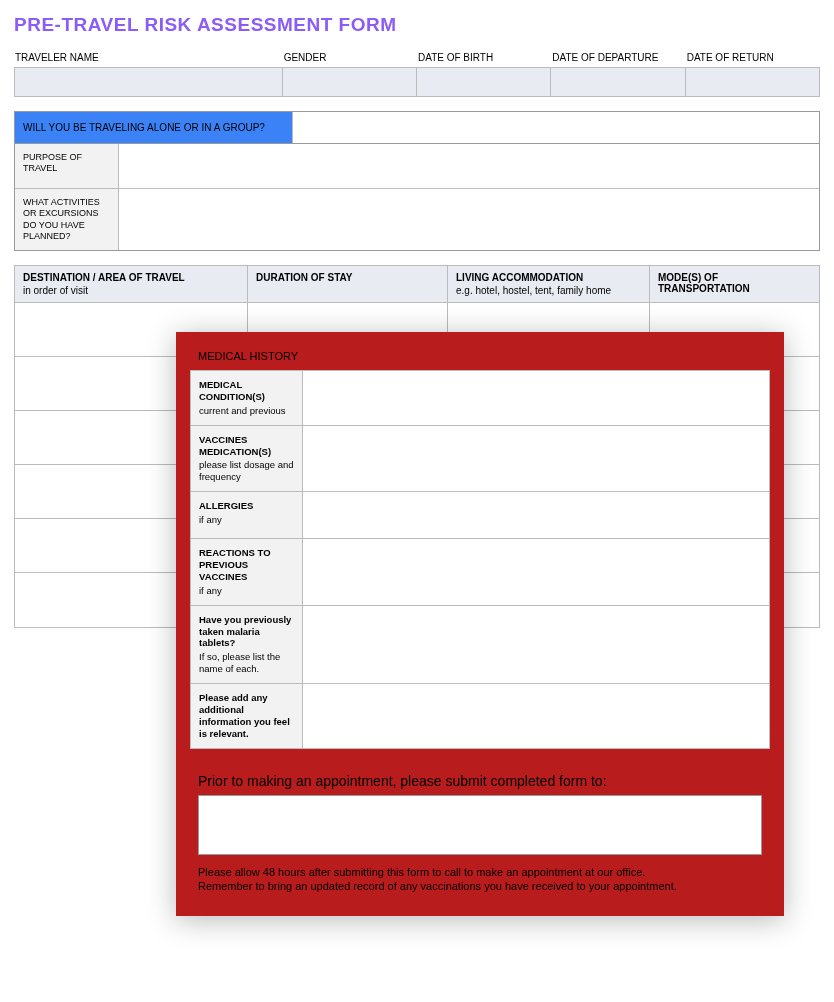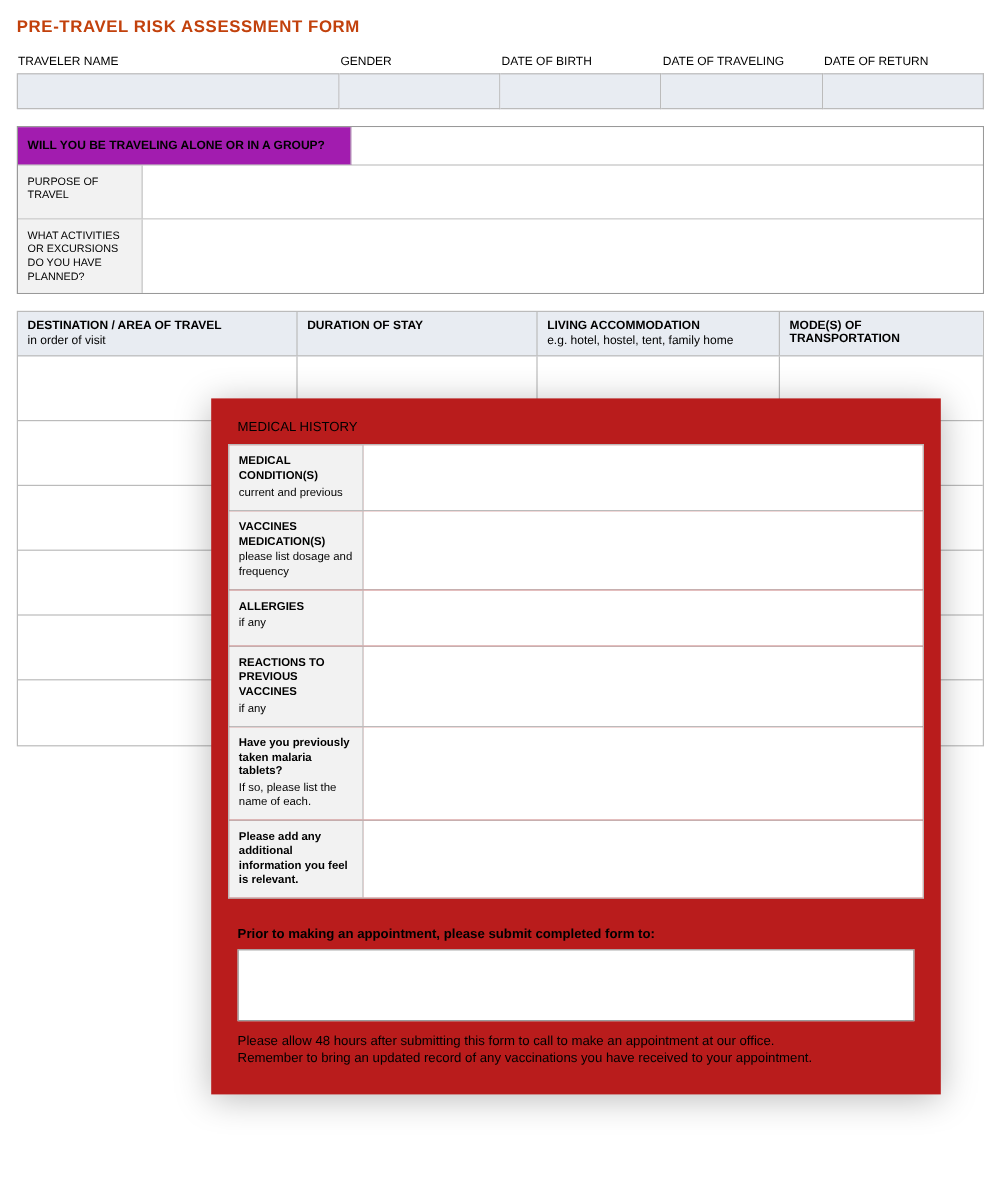--- a/index.html
+++ b/index.html
@@ -8,49 +8,48 @@
     font-family: Arial, Helvetica, sans-serif;
     width: 834px;
     height: 1002px;
     position: relative;
     font-size: 11px;
     color: #000;
   }
   .page { padding: 14px 14px 0 14px; }
   .title {
     font-family: Arial, Helvetica, sans-serif;
-    font-size: 14px;
+    font-size: 19px;
     font-weight: bold;
     letter-spacing: 0.5px;
-    color: #c2410c;
+    color: #8b5cf6;
     margin-bottom: 14px;
   }
   .top-row { display: flex; gap: 0; }
   .top-cell { display: flex; flex-direction: column; }
   .top-label {
     font-size: 10px;
     font-weight: normal;
     color: #000;
     padding: 2px 0 4px 1px;
   }
   .top-input {
     height: 30px;
     background: #e8ecf2;
     border: 1px solid #bbb;
   }
   .top-cell + .top-cell .top-input { border-left: none; }
   .section2 { margin-top: 14px; border: 1px solid #999; }
   .s2-row1 { display:flex; border-bottom: 1px solid #999; }
   .s2-q1-label {
     width: 278px;
-    background: #a21caf;
+    background: #3b82f6;
     padding: 10px 8px;
     font-size: 10px;
     border-right: 1px solid #bbb;
-    font-weight: bold;
   }
   .s2-q1-input { flex:1; background:#fff; }
   .s2-table { display:flex; flex-direction:column;justify-content:center; }
   .s2-trow { display:flex; }
   .s2-trow + .s2-trow { border-top: 1px solid #bbb; }
   .s2-tlabel {
     width: 104px;
     background: #f2f2f2;
     padding: 8px 8px;
     font-size: 9px;
@@ -93,21 +92,21 @@
     border-right: 1px solid #bbb;
     padding: 8px 8px;
     font-size: 9.5px;
     line-height: 1.25;
   }
   .med-label .ml-b { font-weight: bold; display:block; }
   .med-label .ml-s { font-weight: normal; display:block; margin-top:2px; }
   .med-input { flex:1; background:#fff; min-height: 52px; }
   .med-row.short .med-input { min-height: 46px; }
   .prio { margin-top: 24px; padding: 0 8px; }
-  .prio-label { font-size: 11px; margin-bottom: 6px; font-weight: bold; }
+  .prio-label { font-size: 14px; margin-bottom: 6px; }
   .prio-box { width: 100%; height: 60px; border:1px solid #999; background:#fff; }
   .notes { margin-top: 10px; padding: 0 8px; font-size: 11px; line-height: 1.35; }
 </style>
 </head>
 <body>
 
 <div class="page">
   <div class="title">PRE-TRAVEL RISK ASSESSMENT FORM</div>
 
   <div class="top-row">
@@ -117,21 +116,21 @@
     </div>
     <div class="top-cell" style="flex:1">
       <div class="top-label">GENDER</div>
       <div class="top-input"></div>
     </div>
     <div class="top-cell" style="flex:1">
       <div class="top-label">DATE OF BIRTH</div>
       <div class="top-input"></div>
     </div>
     <div class="top-cell" style="flex:1">
-      <div class="top-label">DATE OF TRAVELING</div>
+      <div class="top-label">DATE OF DEPARTURE</div>
       <div class="top-input"></div>
     </div>
     <div class="top-cell" style="flex:1">
       <div class="top-label">DATE OF RETURN</div>
       <div class="top-input"></div>
     </div>
   </div>
 
   <div class="section2">
     <div class="s2-row1">

